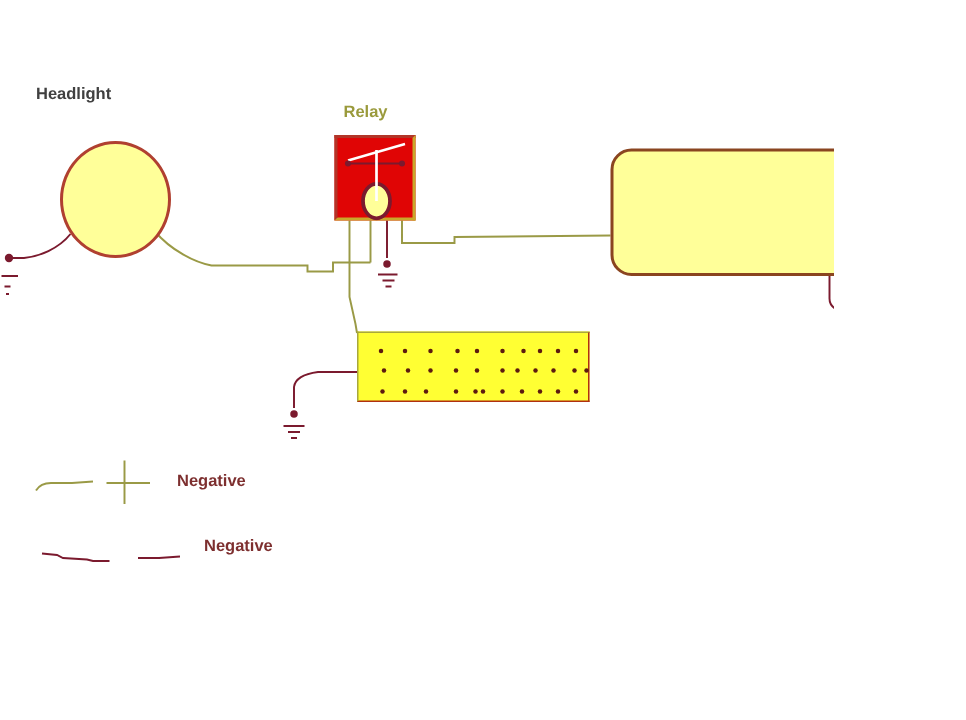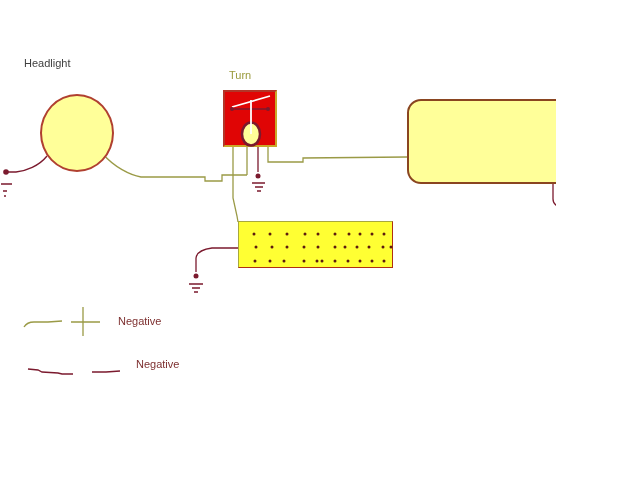--- a/index.html
+++ b/index.html
@@ -1,18 +1,18 @@
 <!DOCTYPE html>
 <html style="--background: #ffffff; --wire-positive: #9a9a46; --wire-negative: #7b1a2e; --component-fill: #ffff99; --headlight-outline: #b04030; --running-outline: #8a4520; --relay-fill: #e00505; --relay-border: #c9a82a; --relay-border-dark: #b23528; --relay-white: #ffffff; --board-fill: #ffff33; --board-border-olive: #a8a83c; --board-border-red: #b03010; --dot-color: #5c1a0f; --label-dark: #404040; --label-olive: #9a9a3c; --label-maroon: #7d2f2f;"><head>
 <meta charset="utf-8">
 <style>
   html,body{margin:0;padding:0;background:#fff;}
   .canvas{
     position:relative;width:556px;height:480px;background:var(--background,#fff);
-    font-family:"Liberation Sans",sans-serif;overflow:hidden;
+    font-family:"Liberation Sans",sans-serif;overflow:hidden;font-weight:bold;
   }
   .lbl{position:absolute;font-size:11px;line-height:13px;white-space:nowrap;}
   .lbl-dark{color:var(--label-dark,#404040);}
   .lbl-olive{color:var(--label-olive,#9a9a3c);}
   .lbl-maroon{color:var(--label-maroon,#7d2f2f);}
 
   .wires{position:absolute;left:0;top:0;width:644px;height:480px;}
   .w-pos{stroke:var(--wire-positive,#9a9a46);fill:none;stroke-width:1.3;}
   .w-neg{stroke:var(--wire-negative,#7b1a2e);fill:none;stroke-width:1.3;}
   .d-neg{fill:var(--wire-negative,#7b1a2e);stroke:none;}
@@ -75,21 +75,21 @@
     <path class="w-neg" d="M238,248 L212,248 Q197,250 196,258 L196,272"></path>
     <circle class="d-neg" cx="196" cy="276" r="2.5"></circle>
     <path class="w-neg" d="M189,284 L203,284 M192,288 L200,288 M194,292 L198,292"></path>
 
     <path class="w-pos" d="M24,327 Q27,322 34,322 L48,322 L62,321"></path>
     <path class="w-pos" d="M83,307 L83,336 M71,322 L100,322"></path>
     <path class="w-neg" d="M28,369 L38,370 L42,372 L58,373 L62,374 L73,374 M92,372 L106,372 L120,371"></path>
   </svg>
 
   <div class="lbl lbl-dark" style="left:24px;top:57px;">Headlight</div>
-  <div class="lbl lbl-olive" style="left:229px;top:69px;">Turn</div>
+  <div class="lbl lbl-olive" style="left:229px;top:69px;">Relay</div>
   <div class="lbl lbl-maroon" style="left:118px;top:315px;">Negative</div>
   <div class="lbl lbl-maroon" style="left:136px;top:358px;text-align:center;">Negative</div>
 
   <div class="headlight"></div>
 
   <div class="relay">
     <svg width="54" height="57" viewBox="0 0 54 57">
       <path d="M9,17 L47,6" stroke="var(--relay-white,#fff)" stroke-width="1.6" fill="none"></path>
       <path d="M9,19 L45,19" stroke="var(--wire-negative,#7b1a2e)" stroke-width="1.3" fill="none"></path>
       <circle cx="9" cy="19" r="2" fill="var(--wire-negative,#7b1a2e)"></circle>

